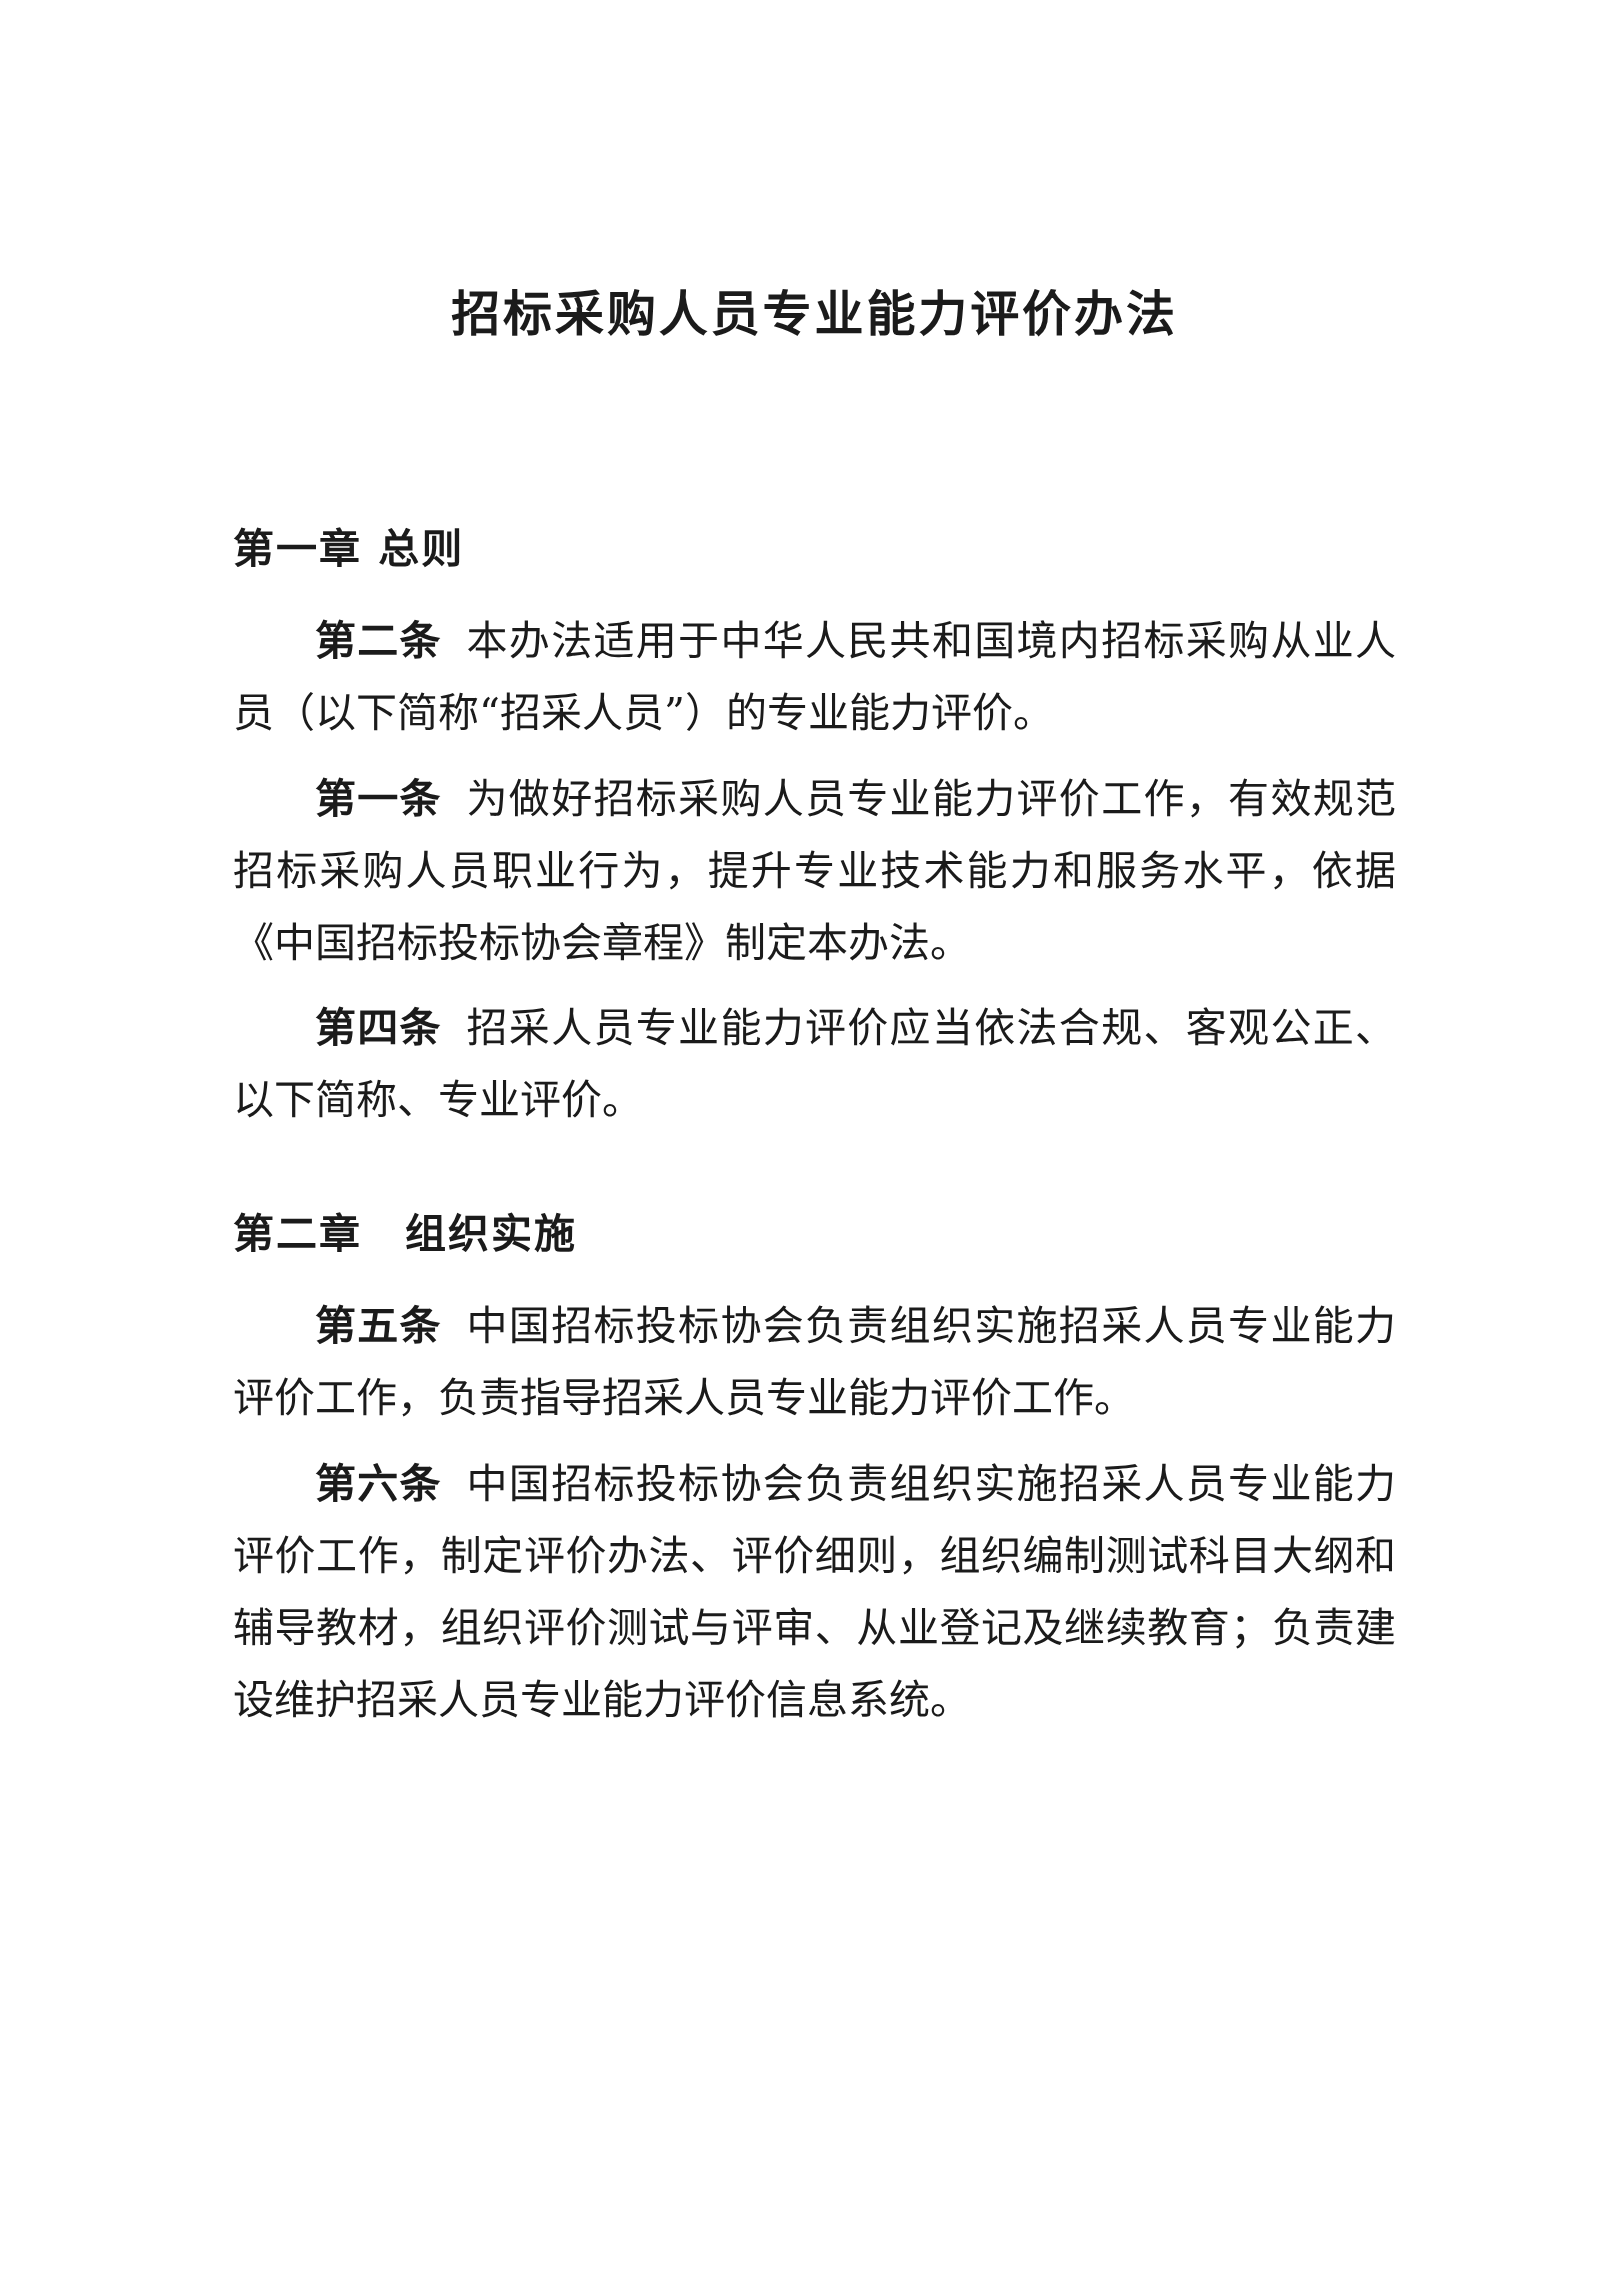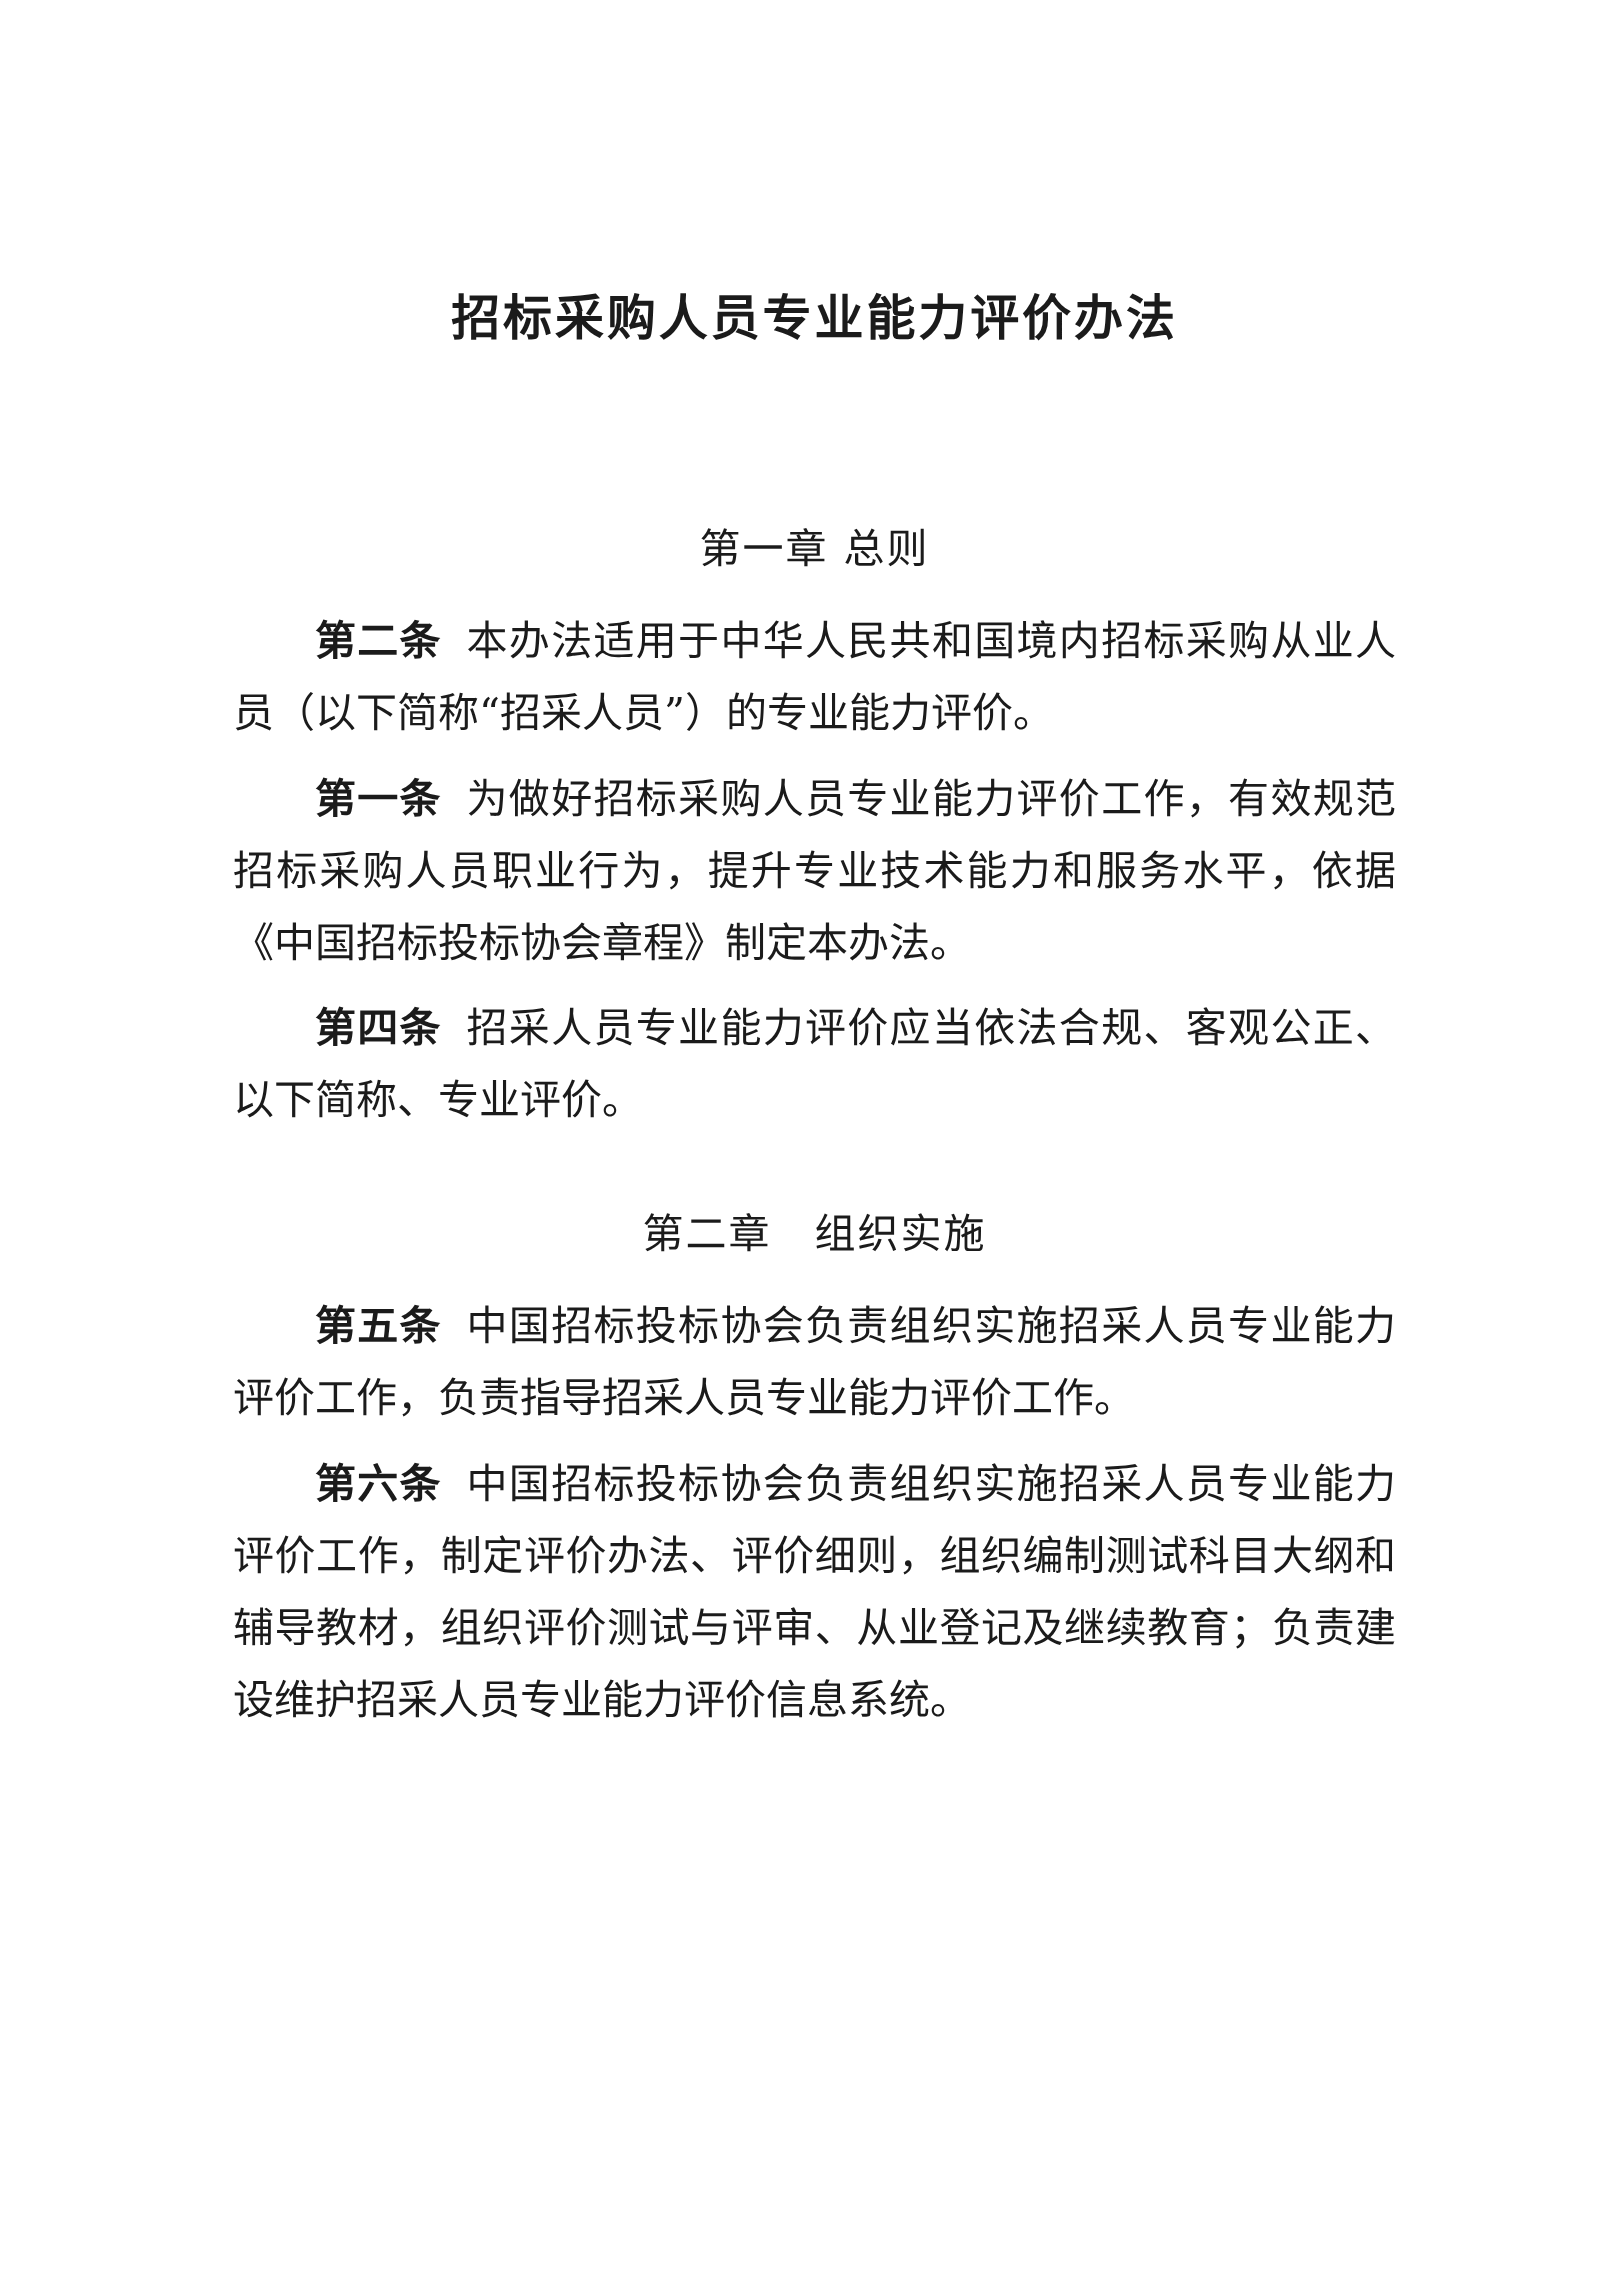--- a/index.html
+++ b/index.html
@@ -12,38 +12,37 @@
     width: 1621px;
     height: 2293px;
     background: #ffffff;
     color: #1b1b1b;
     box-sizing: border-box;
     padding: 290px 225px 0 233px;
     overflow: hidden;
   }
   .doc-title {
     margin: 0 0 180px 0;
-    font-family: Liberation Sans, sans-serif;
+    font-family: Liberation Mono, monospace;
     font-size: 49px;
     line-height: 57px;
     font-weight: 700;
     text-align: center;
     letter-spacing: 2.9px;
     white-space: pre-wrap;
   }
   .chapter {
     margin: 0;
   }
   .chapter-heading {
     margin: 10px 0 33px 0;
     font-family: "DejaVu Sans", "Liberation Sans", sans-serif;
     font-size: 41px;
     line-height: 45px;
-    font-weight: 400;
-    text-align: center;
+    font-weight: 700;
     letter-spacing: 2px;
     white-space: pre-wrap; 
   }
   .chapter + .chapter .chapter-heading {
     margin-top: 76px;
   }
   .article {
     margin: 0 0 13.7px 0;
     font-family: "DejaVu Serif", "Liberation Serif", serif;
     font-size: 41px;

